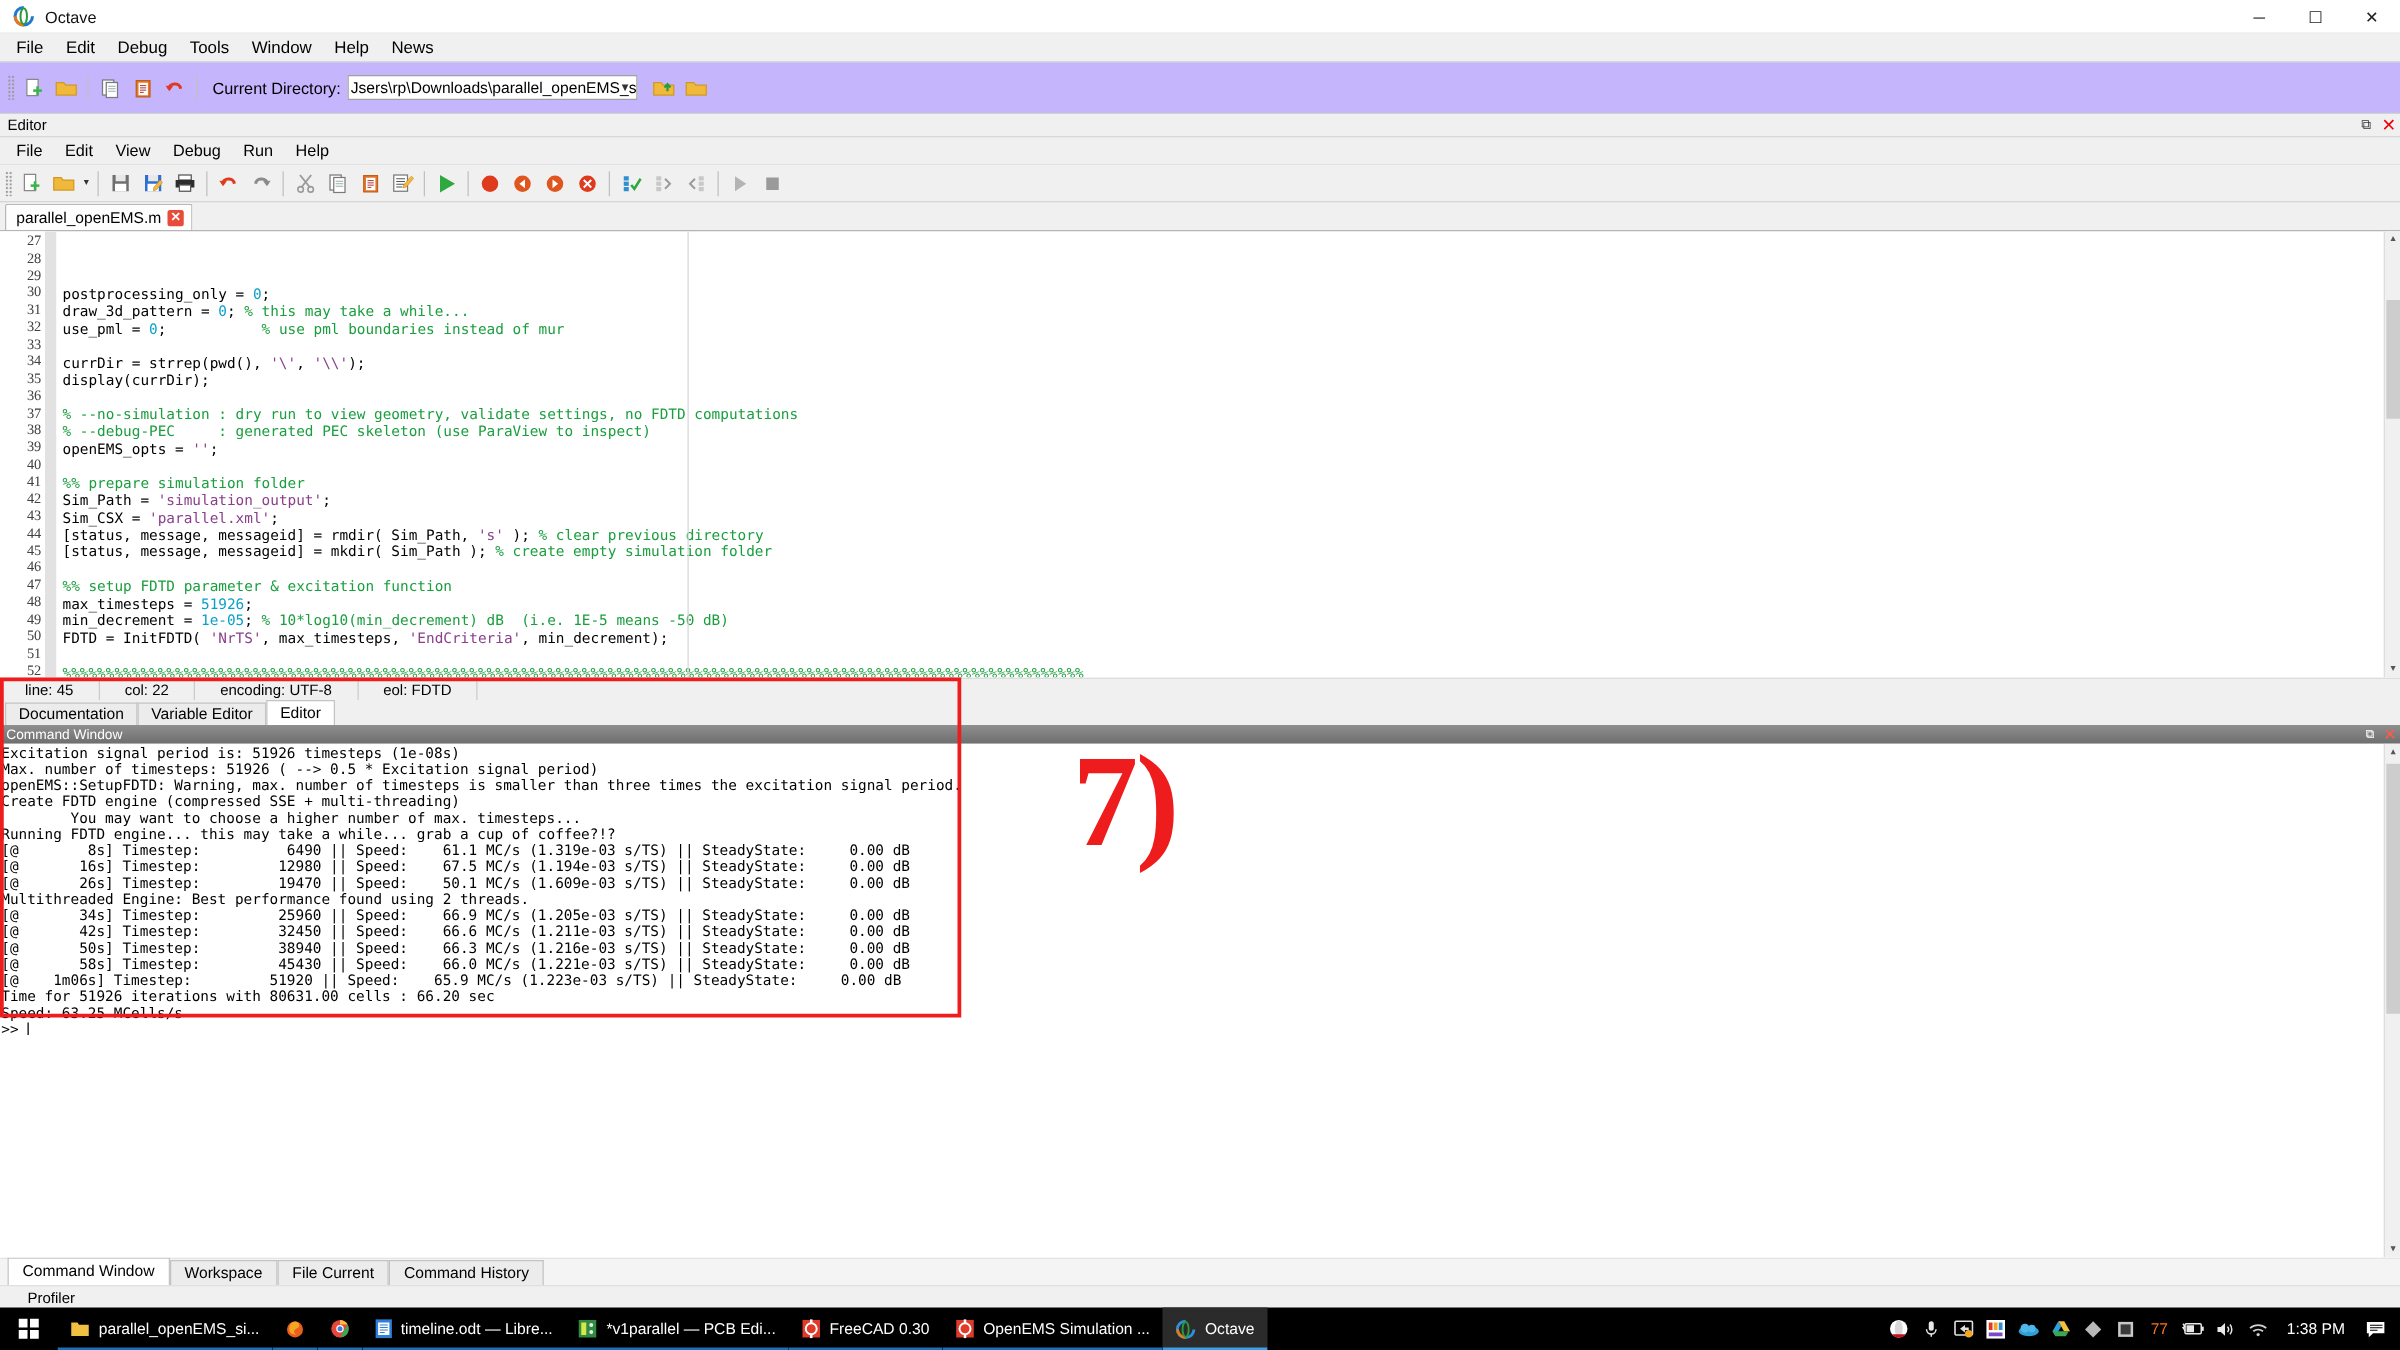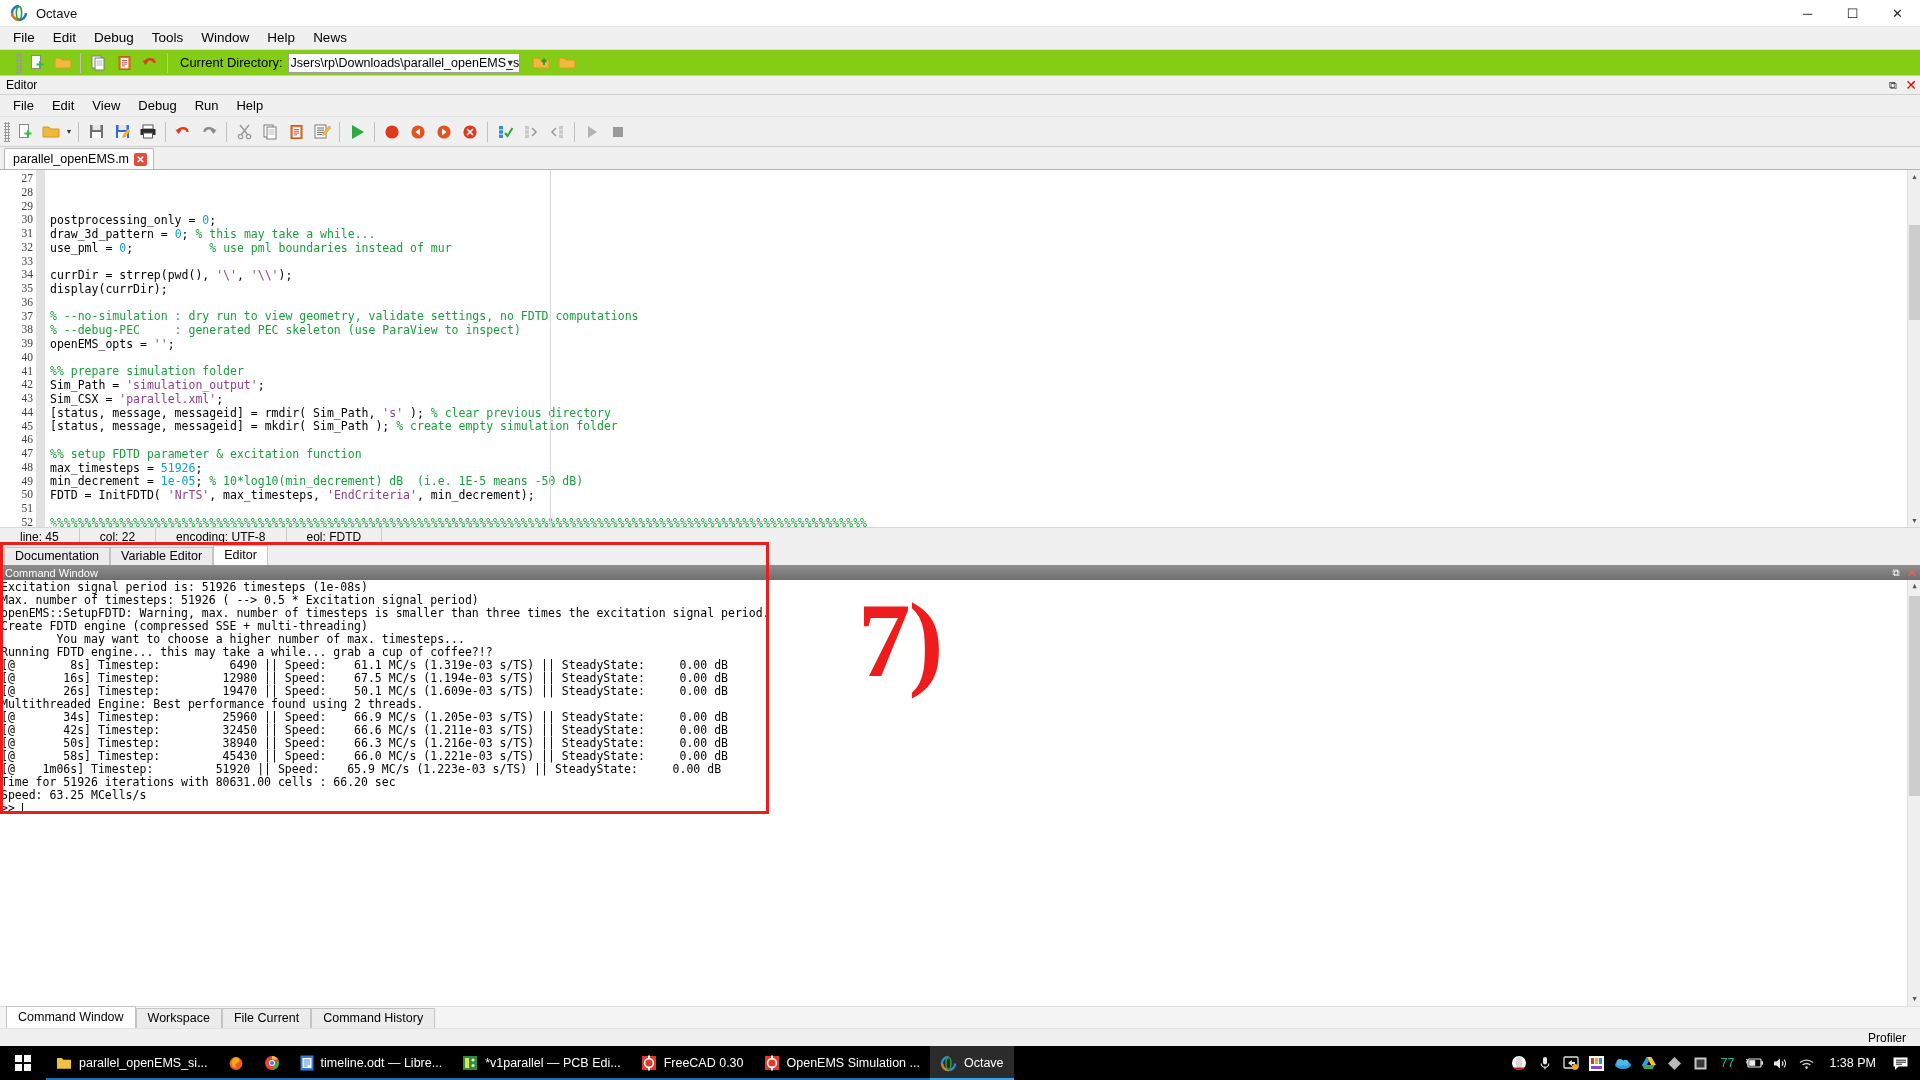--- a/index.html
+++ b/index.html
@@ -37,23 +37,23 @@
   .menubar {
     height: 22px; display: flex; align-items: center; background: #f0f0f0;
     padding-left: 4px; flex: none;
   }
   .menubar .menu-item {
     padding: 2px 9px; font-size: 13.5px; color: #000; line-height: 18px;
   }
 
   
   .main-toolbar {
-    height: 27px; display: flex; align-items: center; background: #84cc16;
+    height: 42px; display: flex; align-items: center; background: #c4b5fd;
     border-top: 1px solid #dcdcdc; border-bottom: 1px solid #c8c8c8;
-    padding-left: 14px; flex: none;
+    padding-left: 4px; flex: none;
   }
   .grip { width: 6px; height: 20px; margin: 0 2px;
     background-image: radial-gradient(circle, #9a9a9a 1px, transparent 1.2px);
     background-size: 3px 3px; }
   .tb-btn { width: 26px; height: 24px; display: flex; align-items: center;
     justify-content: center; position: relative; }
   .tb-sep { width: 1px; height: 20px; background: #c0c0c0; margin: 0 4px; }
   .curdir-label { font-size: 13px; color: #000; margin-left: 8px; margin-right: 5px;
     white-space: nowrap; }
   .curdir-combo {
@@ -210,21 +210,21 @@
   .cmd-tab {
     height: 20px; padding: 0 11px; font-size: 12.5px; color: #000;
     border: 1px solid #c4c4c4; border-bottom: none; background: #ececec;
     line-height: 19px;
   }
   .cmd-tab.active { background: #ffffff; height: 22px; line-height: 21px; }
 
   
   .profiler-strip {
     height: 18px; background: #f0f0f0; display: flex; align-items: center;
-    justify-content: flex-end; font-size: 12px; color: #000; padding-right: 14px;
+    justify-content: flex-start; font-size: 12px; color: #000; padding-right: 14px;
     flex: none; border-top: 1px solid #e0e0e0; padding-left: 22px;
   }
 
   
   #taskbar {
     position: absolute; left: 0; bottom: 0; width: 1920px; height: 34px;
     background: #000000; display: flex; align-items: center;
   }
   .start-btn { width: 46px; height: 34px; display: flex; align-items: center;
     justify-content: center; }
@@ -238,21 +238,21 @@
   }
   .task-item.active { background: #2b2b2b; }
   .task-item.active::after { content: ''; position: absolute; left: 0; right: 0;
     bottom: 0; height: 2px; background: #3aa0e8; }
   .task-item.grouped::after { content: ''; position: absolute; left: 0; right: 0;
     bottom: 0; height: 2px; background: #1f6fb5; }
   .tray { margin-left: auto; display: flex; align-items: center; gap: 0px;
     padding-right: 6px; }
   .tray-ico { width: 26px; height: 34px; display: flex; align-items: center;
     justify-content: center; }
-  .tray-text { color: #14b8a6; font-size: 12.5px; padding: 0 7px; }
+  .tray-text { color: #f97316; font-size: 12.5px; padding: 0 7px; }
   .tray-clock { color: #fff; font-size: 12.5px; padding: 0 10px; text-align: center; }
   .notif { width: 28px; height: 34px; display: flex; align-items: center;
     justify-content: center; }
 </style>
 </head>
 <body>
 
 <div id="octave-window">
 
   <div class="titlebar">

